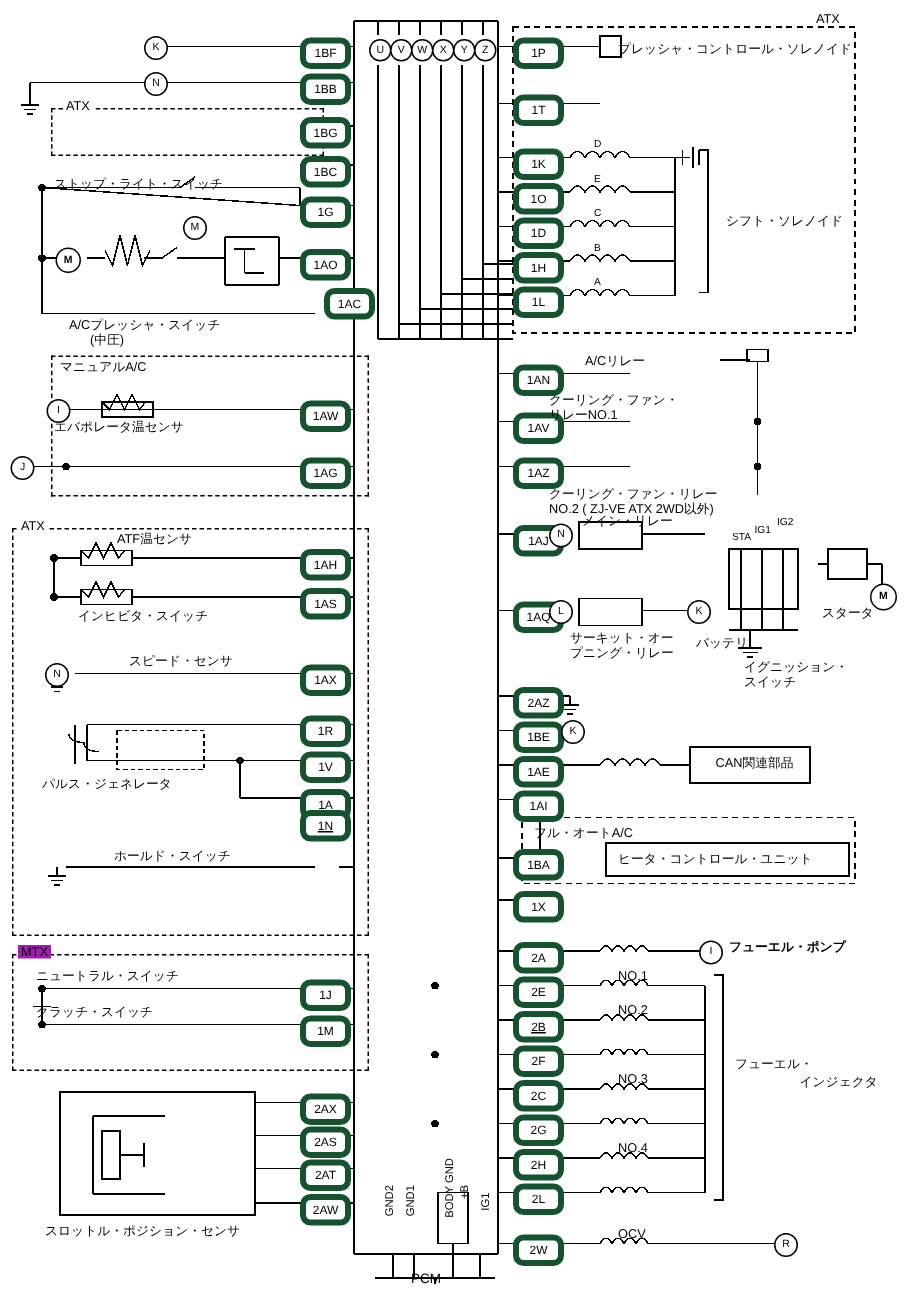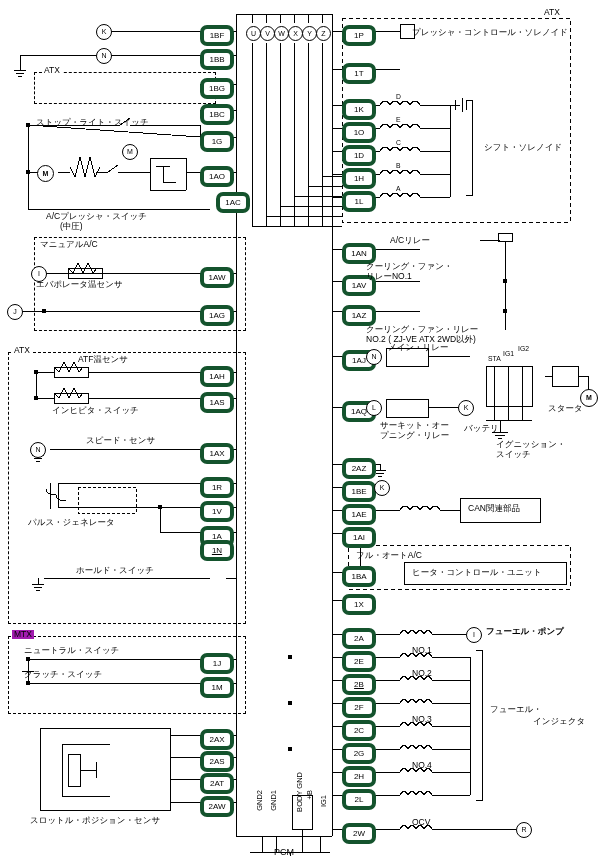--- a/index.html
+++ b/index.html
@@ -467,21 +467,21 @@
   <div class="lbl" style="left:388px;top:343px;">メイン・リレー</div>
   <div class="lbl" style="left:380px;top:421px;">サーキット・オー</div>
   <div class="lbl" style="left:380px;top:431px;">プニング・リレー</div>
   <div class="lbl" style="left:464px;top:424px;">バッテリ</div>
   <div class="lbl" style="left:548px;top:404px;">スタータ</div>
   <div class="lbl" style="left:496px;top:440px;">イグニッション・</div>
   <div class="lbl" style="left:496px;top:450px;">スイッチ</div>
   <div class="lbl xs" style="left:488px;top:355px;">STA</div>
   <div class="lbl xs" style="left:503px;top:350px;">IG1</div>
   <div class="lbl xs" style="left:518px;top:345px;">IG2</div>
-  <div class="lbl" style="left:468px;top:504px;width:70px;text-align:left;">CAN関連部品</div>
+  <div class="lbl" style="left:468px;top:504px;width:70px;text-align:center;">CAN関連部品</div>
   <div class="lbl" style="left:356px;top:551px;">フル・オートA/C</div>
   <div class="lbl" style="left:412px;top:568px;">ヒータ・コントロール・ユニット</div>
   <div class="lbl" style="left:486px;top:627px;font-weight:bold;">フューエル・ポンプ</div>
   <div class="lbl" style="left:490px;top:705px;">フューエル・</div>
   <div class="lbl" style="left:490px;top:717px;margin-left:43px;">インジェクタ</div>
   <div class="lbl" style="left:412px;top:818px;">OCV</div>
 
   <div class="lbl" style="left:412px;top:646px;">NO.1</div>
   <div class="lbl" style="left:412px;top:669px;">NO.2</div>
   <div class="lbl" style="left:412px;top:715px;">NO.3</div>

